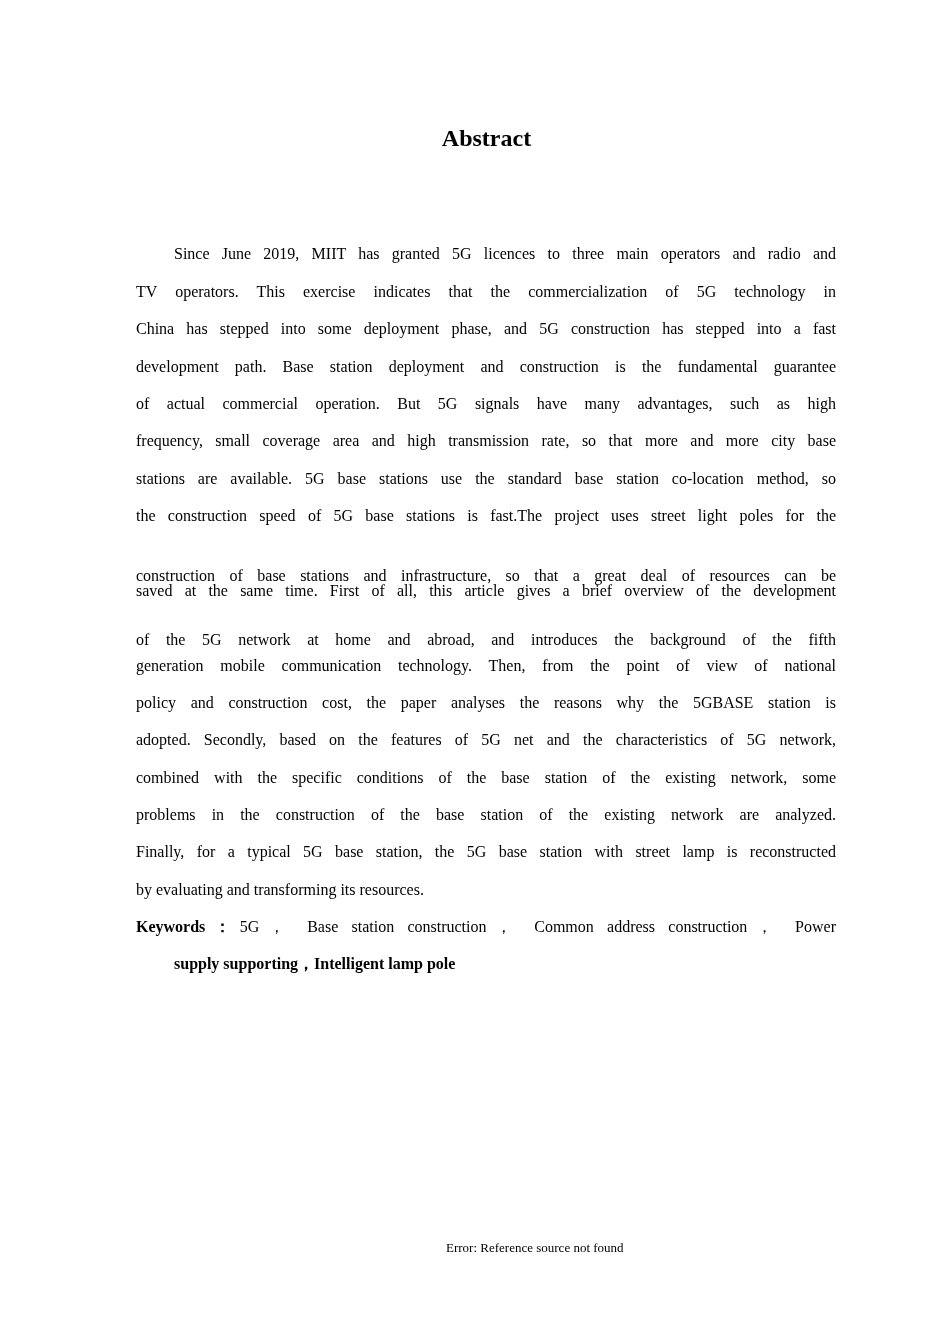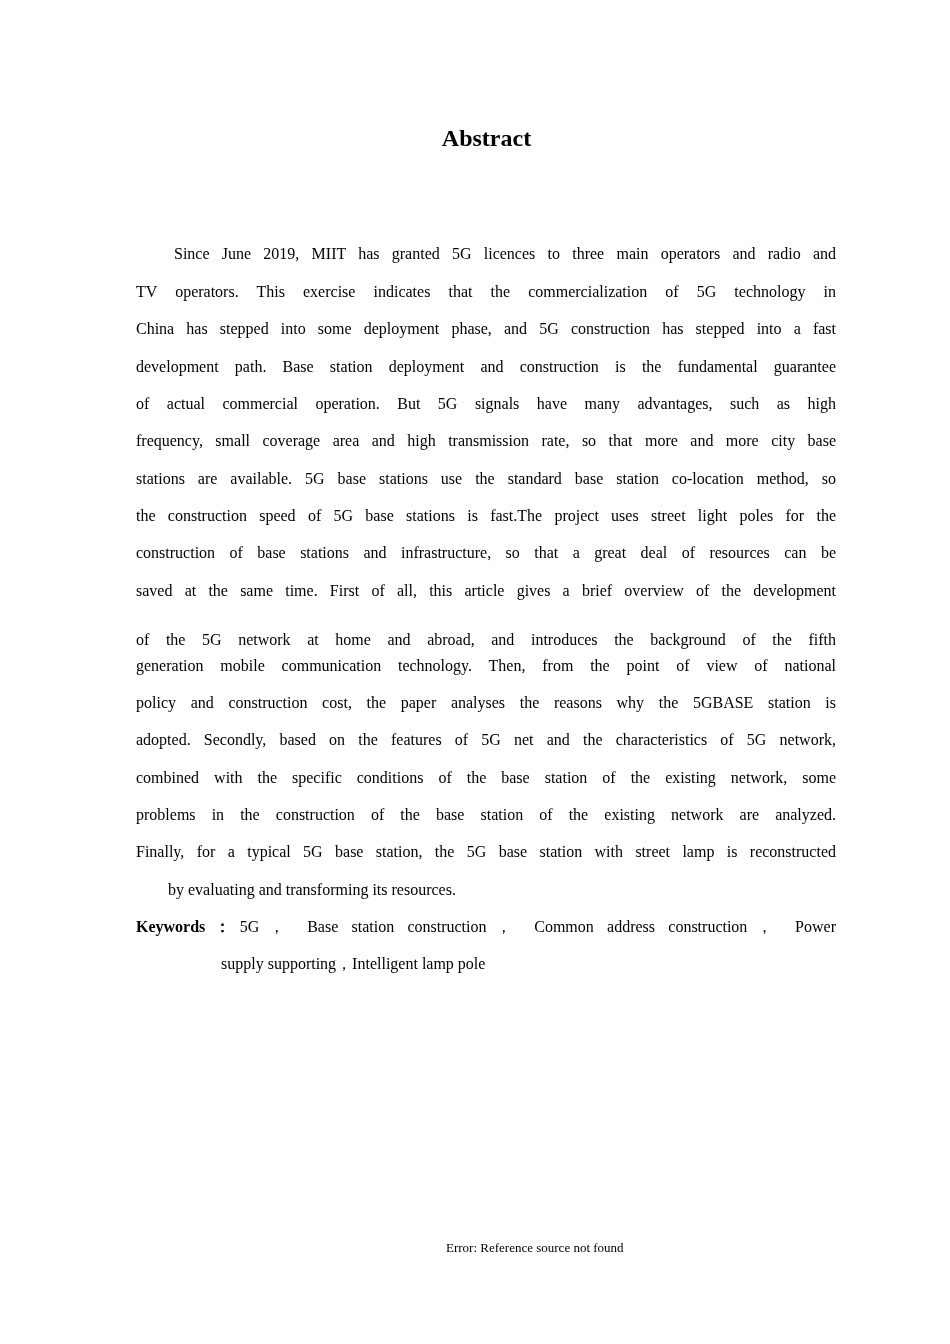--- a/index.html
+++ b/index.html
@@ -1,49 +1,49 @@
 <!DOCTYPE html>
 <html><head>
 <meta charset="utf-8">
 <style>
   html, body { margin: 0; padding: 0; background: #ffffff; }
   body { width: 950px; height: 1344px; position: relative; overflow: hidden; font-family: "Liberation Serif", "DejaVu Serif", serif; color: #000; }
   .title { position: absolute; left: 0; width: 973px; top: 122px; text-align: center; font-size: 24px; font-weight: bold; line-height: 32px; }
   .line { position: absolute; left: 136px; width: 700px; font-size: 16px; line-height: 24px; white-space: nowrap; text-align: justify; text-align-last: justify; }
   .line.first { left: 174px; width: 662px; }
-  .line.last { text-align-last: left; margin-left: 32px; }
+  .line.last { text-align-last: left; }
   .kw-label { font-weight: bold; }
   .footer { position: absolute; left: 446px; top: 1239px; font-size: 13px; line-height: 18px; white-space: nowrap; text-align: center; }
 </style>
 </head>
 <body>
 
 <div>
   <div class="title">Abstract</div>
 
   <div>
     <div class="line first" style="top:242px">Since June 2019, MIIT has granted 5G licences to three main operators and radio and</div>
     <div class="line" style="top:280px">TV operators. This exercise indicates that the commercialization of 5G technology in</div>
     <div class="line" style="top:317px">China has stepped into some deployment phase, and 5G construction has stepped into a fast</div>
     <div class="line" style="top:355px">development path. Base station deployment and construction is the fundamental guarantee</div>
     <div class="line" style="top:392px">of actual commercial operation. But 5G signals have many advantages, such as high</div>
     <div class="line" style="top:429px">frequency, small coverage area and high transmission rate, so that more and more city base</div>
     <div class="line" style="top:467px">stations are available. 5G base stations use the standard base station co-location method, so</div>
     <div class="line" style="top:504px">the construction speed of 5G base stations is fast.The project uses street light poles for the</div>
-    <div class="line" style="top:541px">construction of base stations and infrastructure, so that a great deal of resources can be</div>
+    <div class="line" style="top:564px">construction of base stations and infrastructure, so that a great deal of resources can be</div>
     <div class="line" style="top:579px">saved at the same time. First of all, this article gives a brief overview of the development</div>
     <div class="line" style="top:628px">of the 5G network at home and abroad, and introduces the background of the fifth</div>
     <div class="line" style="top:654px">generation mobile communication technology. Then, from the point of view of national</div>
     <div class="line" style="top:691px">policy and construction cost, the paper analyses the reasons why the 5GBASE station is</div>
     <div class="line" style="top:728px">adopted. Secondly, based on the features of 5G net and the characteristics of 5G network,</div>
     <div class="line" style="top:766px">combined with the specific conditions of the base station of the existing network, some</div>
     <div class="line" style="top:803px">problems in the construction of the base station of the existing network are analyzed.</div>
     <div class="line" style="top:840px">Finally, for a typical 5G base station, the 5G base station with street lamp is reconstructed</div>
     <div class="line last" style="top:878px">by evaluating and transforming its resources.</div>
   </div>
 
   <div>
     <div class="line" style="top:915px"><span class="kw-label">Keywords：</span><span>5G， Base station construction， Common address construction， Power</span></div>
-    <div class="line last" style="top:952px; left:189px; width:662px;">supply supporting，Intelligent lamp pole</div>
+    <div class="line last" style="top:952px; left:174px; width:662px;font-weight:bold;">supply supporting，Intelligent lamp pole</div>
   </div>
 
   <div class="footer">Error: Reference source not found</div>
 </div>
 
 </body></html>

